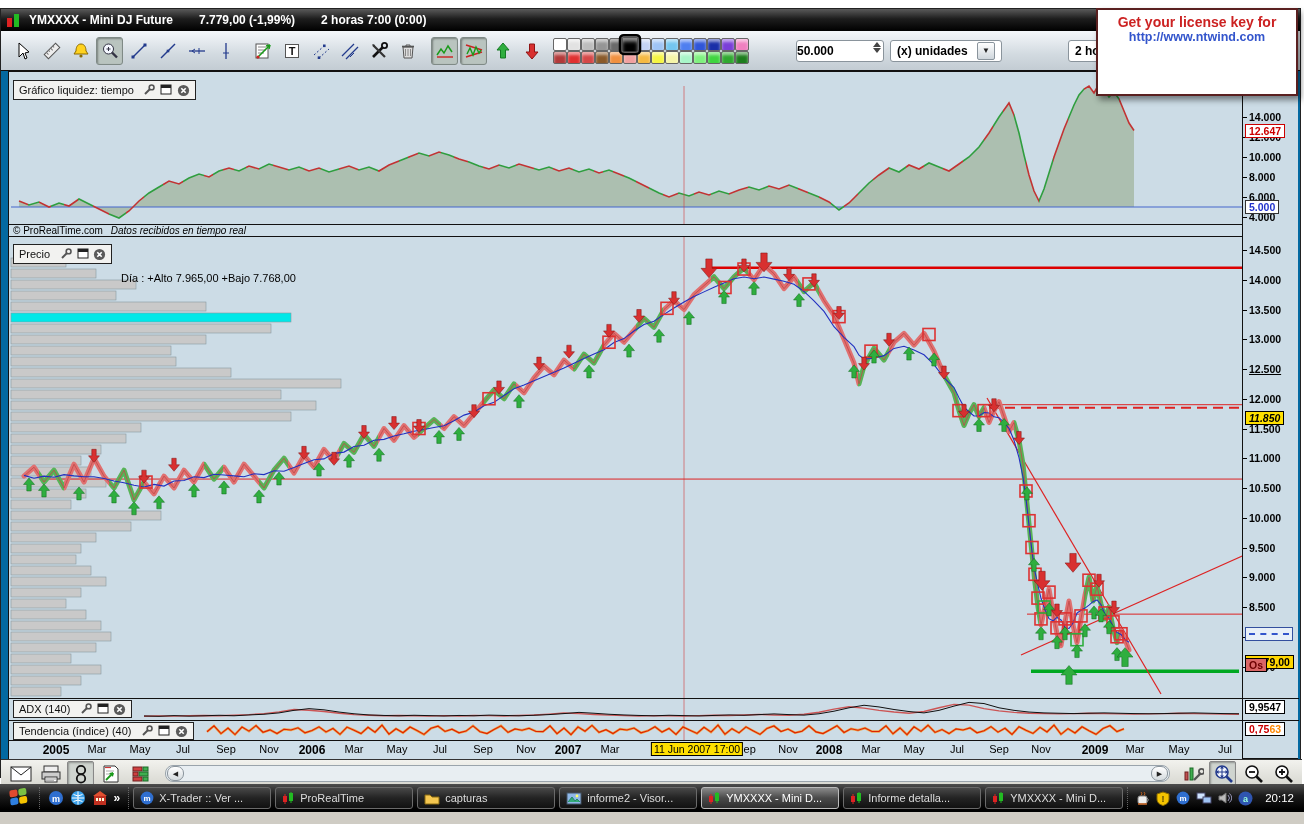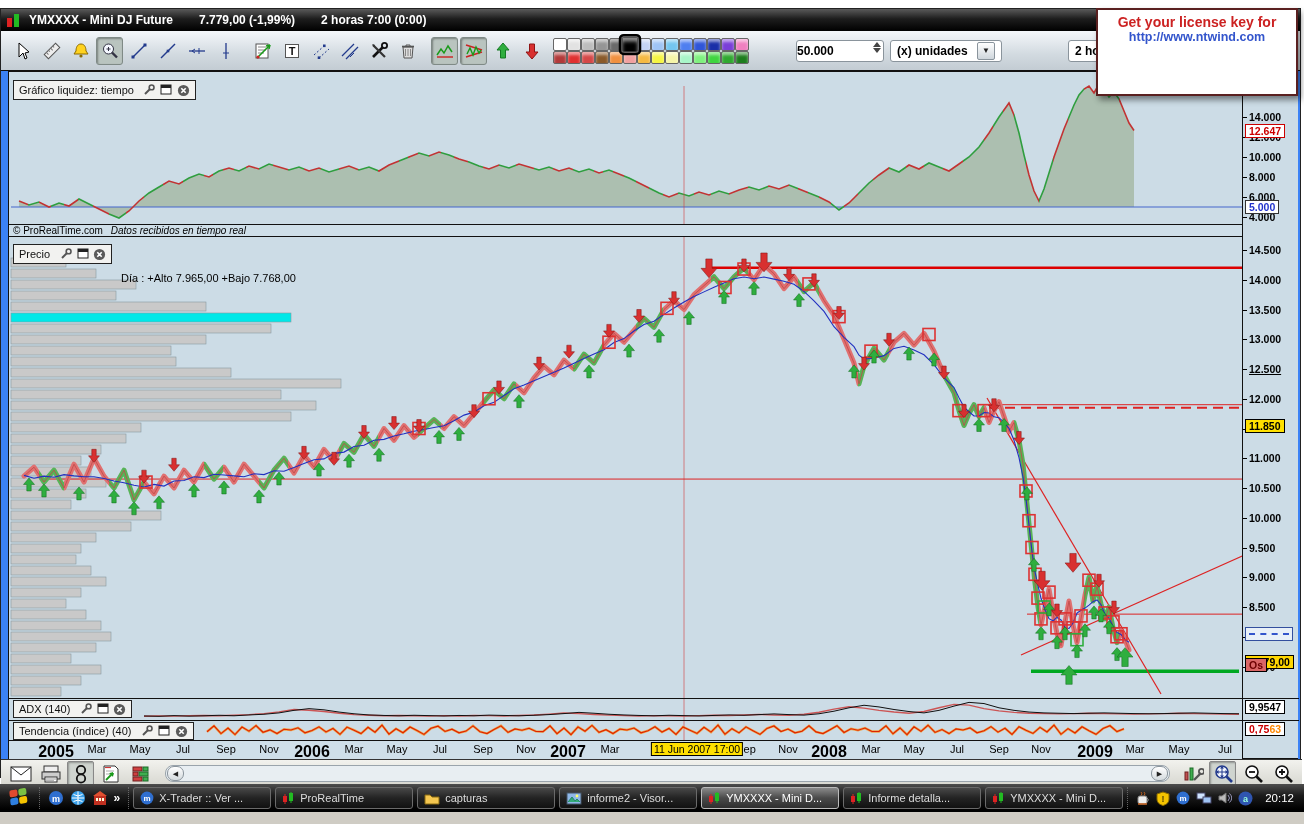--- a/index.html
+++ b/index.html
@@ -1,21 +1,21 @@
 <!DOCTYPE html>
 <html><head>
 <meta charset="utf-8">
 <style>
   html,body{margin:0;padding:0;background:#ffffff;}
   body{font-family:"Liberation Sans",sans-serif;}
   #screen{position:relative;width:1304px;height:824px;background:#fff;overflow:hidden;}
   .abs{position:absolute;}
 
   
-  #win{position:absolute;left:0;top:8px;width:1301px;height:770px;background:#3b82f6;border:1px solid #222;box-sizing:border-box;}
+  #win{position:absolute;left:0;top:8px;width:1301px;height:770px;background:#0369a1;border:1px solid #222;box-sizing:border-box;}
   #titlebar{position:absolute;left:0;top:0;width:100%;height:22px;background:linear-gradient(#5a5a5a,#1d1d1d 45%,#000);color:#fff;display:flex;align-items:center;gap:26px;padding-left:6px;box-sizing:border-box;font-size:12px;font-weight:bold;white-space:nowrap;}
   .candle-ico{display:inline-flex;align-items:flex-end;gap:2px;height:14px;}
   .candle-ico i{display:block;width:5px;}
   #toolbar{position:absolute;left:0;top:22px;width:100%;height:40px;background:linear-gradient(#f4f7fa,#d2dae0 60%,#c3ccd3);border-bottom:1px solid #111;display:flex;align-items:center;padding-left:8px;box-sizing:border-box;gap:2px;}
   .tbtn{width:25px;height:26px;border-radius:3px;display:flex;align-items:center;justify-content:center;border:1px solid transparent;}
   .tbtn.pressed{background:#b9c4bf;border:1px solid #7f8a86;box-shadow:inset 1px 1px 2px rgba(0,0,0,.35);}
   .tsep{width:6px;height:26px;}
   #palette{display:grid;grid-template-columns:repeat(14,13px);grid-auto-rows:12px;gap:1px;margin-left:6px;}
   #palette .swatch{width:12px;height:11px;border:1px solid #666;border-radius:2px;box-shadow:inset 0 3px 3px rgba(255,255,255,.55);}
   #palette .swatch.sel{outline:2px solid #000;transform:scale(1.25);z-index:3;}
@@ -50,21 +50,21 @@
   .hicons{display:flex;align-items:center;gap:4px;margin-left:4px;}
   .hico{width:13px;height:13px;display:flex;align-items:center;justify-content:center;}
   .copyright{position:absolute;left:0;width:1233px;height:13px;border-top:1px solid #111;border-bottom:1px solid #111;background:#cfdfe9;font-size:10px;display:flex;align-items:center;gap:8px;padding-left:4px;box-sizing:border-box;z-index:4;}
   .copyright .it{font-style:italic;}
   .hsep{position:absolute;left:0;width:1290px;height:1px;background:#111;z-index:4;}
   #pricebar-info{font-size:11px;}
 
   
   #timeline{position:absolute;left:0;top:668px;width:1233px;height:18px;border-top:1px solid #111;background:#cfdfe9;z-index:6;}
   #timeline span{position:absolute;top:2px;transform:translateX(-50%);font-size:11px;color:#000;}
-  #timeline span.bold{font-weight:bold;font-size:16px;}
+  #timeline span.bold{font-weight:bold;font-size:12px;}
   #timeline .hl{background:#ffe000;border:1px solid #000;padding:0 2px;font-size:10.5px;transform:translateX(-50%);top:1px;white-space:nowrap;}
 
   
   #btoolbar{position:absolute;left:0;top:750px;width:1301px;height:28px;background:linear-gradient(#f2f2ee,#d6d6cf);border-top:1px solid #333;display:flex;align-items:center;padding:0 6px;box-sizing:border-box;gap:3px;}
   .bbtn{width:26px;height:24px;display:flex;align-items:center;justify-content:center;border:1px solid transparent;border-radius:2px;}
   .bbtn.pressed{border:1px solid #888;background:#cfd4cf;box-shadow:inset 1px 1px 2px rgba(0,0,0,.3);}
   #hscroll{flex:0 0 1005px;height:17px;margin-left:8px;background:#e8eef2;border:1px solid #9aa4ac;border-radius:8px;display:flex;align-items:center;justify-content:space-between;padding:0 1px;box-sizing:border-box;}
   .scr-arrow{width:15px;height:13px;background:linear-gradient(#fff,#d4dade);border:1px solid #8a949c;border-radius:7px;display:flex;align-items:center;justify-content:center;font-size:7px;color:#222;}
 
   
@@ -980,21 +980,21 @@
           <span class="axis-tick" style="top: 475.5px;"></span>
           <span class="axis-label" style="top: 475.5px;">9.500</span>
           <span class="axis-tick" style="top: 505.25px;"></span>
           <span class="axis-label" style="top: 505.25px;">9.000</span>
           <span class="axis-tick" style="top: 535px;"></span>
           <span class="axis-label" style="top: 535px;">8.500</span>
           <span class="axis-tick" style="top: 564.75px;"></span>
           <span class="axis-label" style="top: 564.75px;">8.000</span>
           <span class="axis-tick" style="top: 594.5px;"></span>
           <span class="axis-label" style="top: 594.5px;">7.500</span>
-          <span class="badge yellow" style="top: 354px;">11.850</span>
+          <span class="badge yellow" style="top: 346px; font-style: italic;">11.850</span>
           <span class="badge bluedash" style="top: 561.775px;">
             <i></i>
           </span>
           <span class="badge yellow-big" style="top: 590px;">7.779,00</span>
           <span class="badge redbox" style="top: 593.31px;">Os</span>
           <span class="badge white" style="top: 635px;">9,9547</span>
           <span class="badge white" style="top: 657px;"><span class="red">0,75</span><span class="orange">63</span></span>
         </div>
     </div>
 

